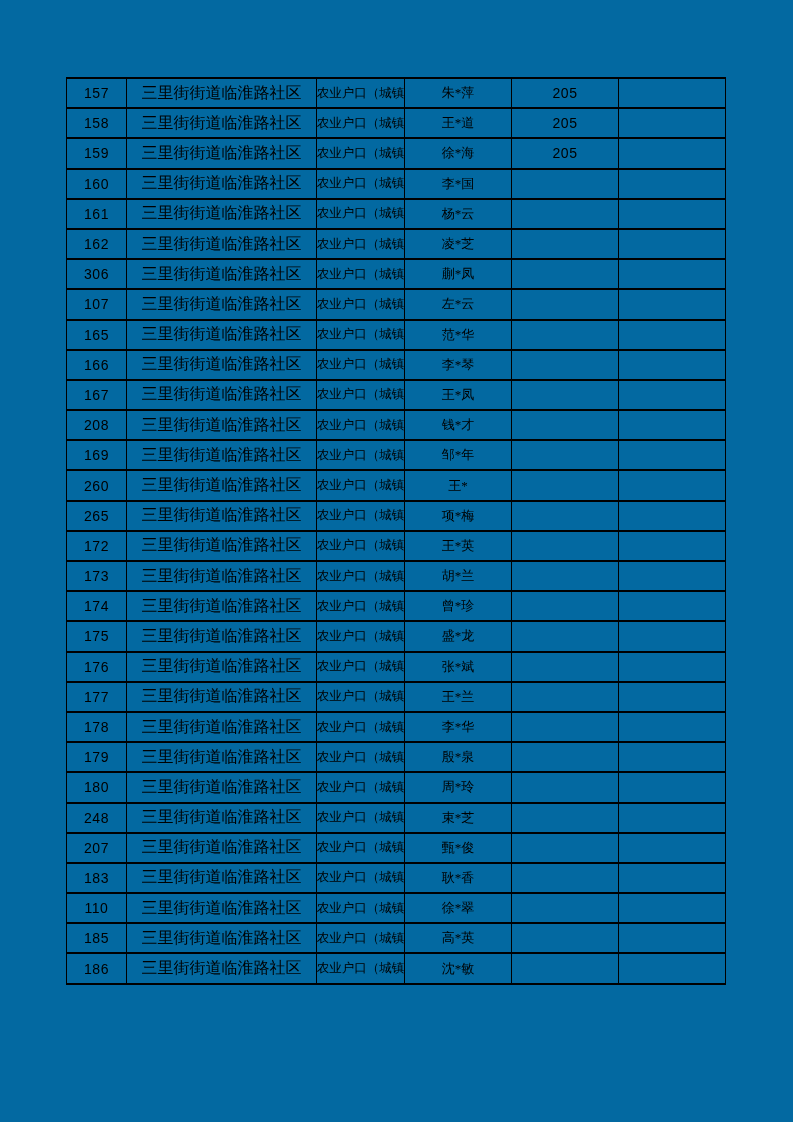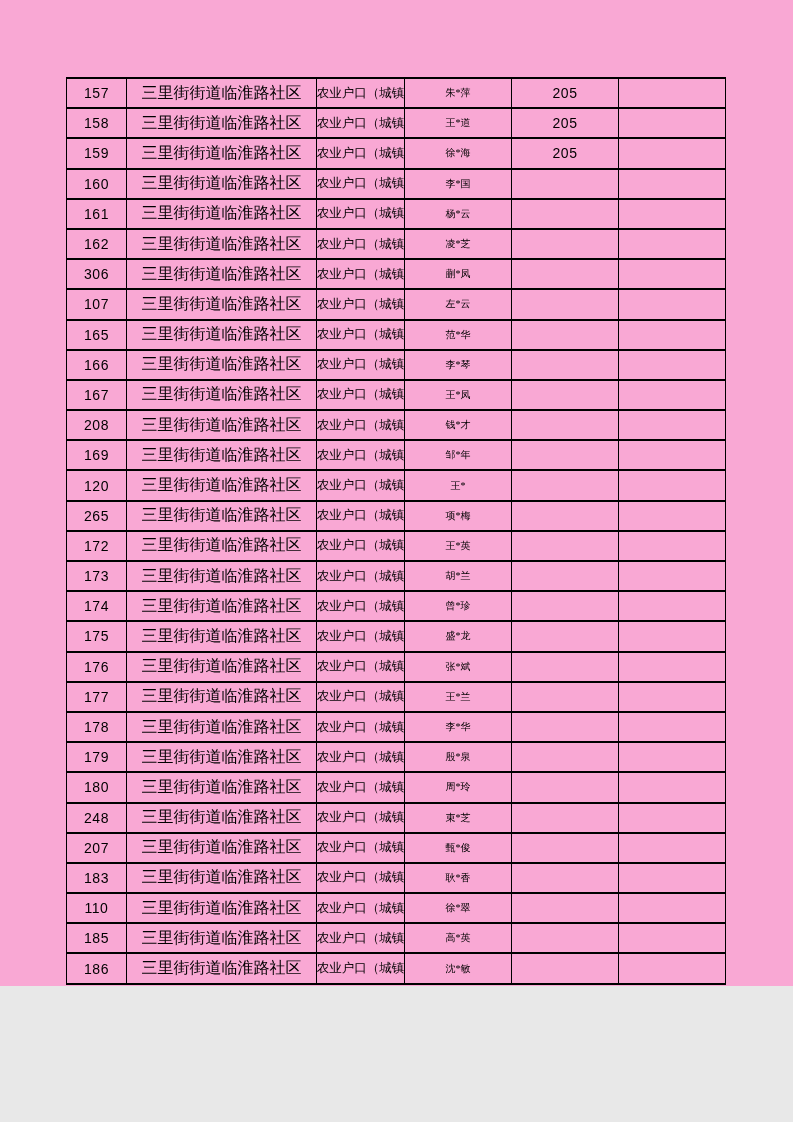--- a/index.html
+++ b/index.html
@@ -3,22 +3,22 @@
 <meta charset="utf-8">
 <style>
   * { margin: 0; padding: 0; box-sizing: border-box; }
   html, body {
     background: #e8e8e8;
     font-family: "Liberation Serif", "DejaVu Serif", serif;
   }
   .page {
     position: relative;
     width: 793px;
-    height: 986px;
-    background: #f9a8d4;
+    height: 1122px;
+    background: #0369a1;
     overflow: hidden;
   }
   table.roster {
     position: absolute;
     left: 66px;
     top: 77px;
     width: 659px;
     border-collapse: collapse;
     table-layout: fixed;
     color: #000000;
@@ -50,21 +50,21 @@
     width: 100%;
   }
   td.col-hukou .clipwrap span {
     flex: 0 0 auto;
     white-space: nowrap;
     font-family: "Liberation Serif", "DejaVu Serif", serif;
     font-size: 12.5px;
   }
   td.col-name {
     font-family: "Liberation Serif", "DejaVu Serif", serif;
-    font-size: 10px;
+    font-size: 13px;
   }
 </style>
 </head>
 <body>
 
 <div class="page">
   <table class="roster">
     <colgroup>
       <col style="width:60px">
       <col style="width:190px">
@@ -224,21 +224,21 @@
     <td class="col-hukou">
       <div class="clipwrap">
               <span>非农业户口（城镇）</span>
             </div>
     </td>
     <td class="col-name">邹*年</td>
     <td class="col-value"></td>
     <td class="col-blank"></td>
   </tr>
         <tr>
-    <td class="col-index">120</td>
+    <td class="col-index">260</td>
     <td class="col-community">三里街街道临淮路社区</td>
     <td class="col-hukou">
       <div class="clipwrap">
               <span>非农业户口（城镇）</span>
             </div>
     </td>
     <td class="col-name">王*</td>
     <td class="col-value"></td>
     <td class="col-blank"></td>
   </tr>

